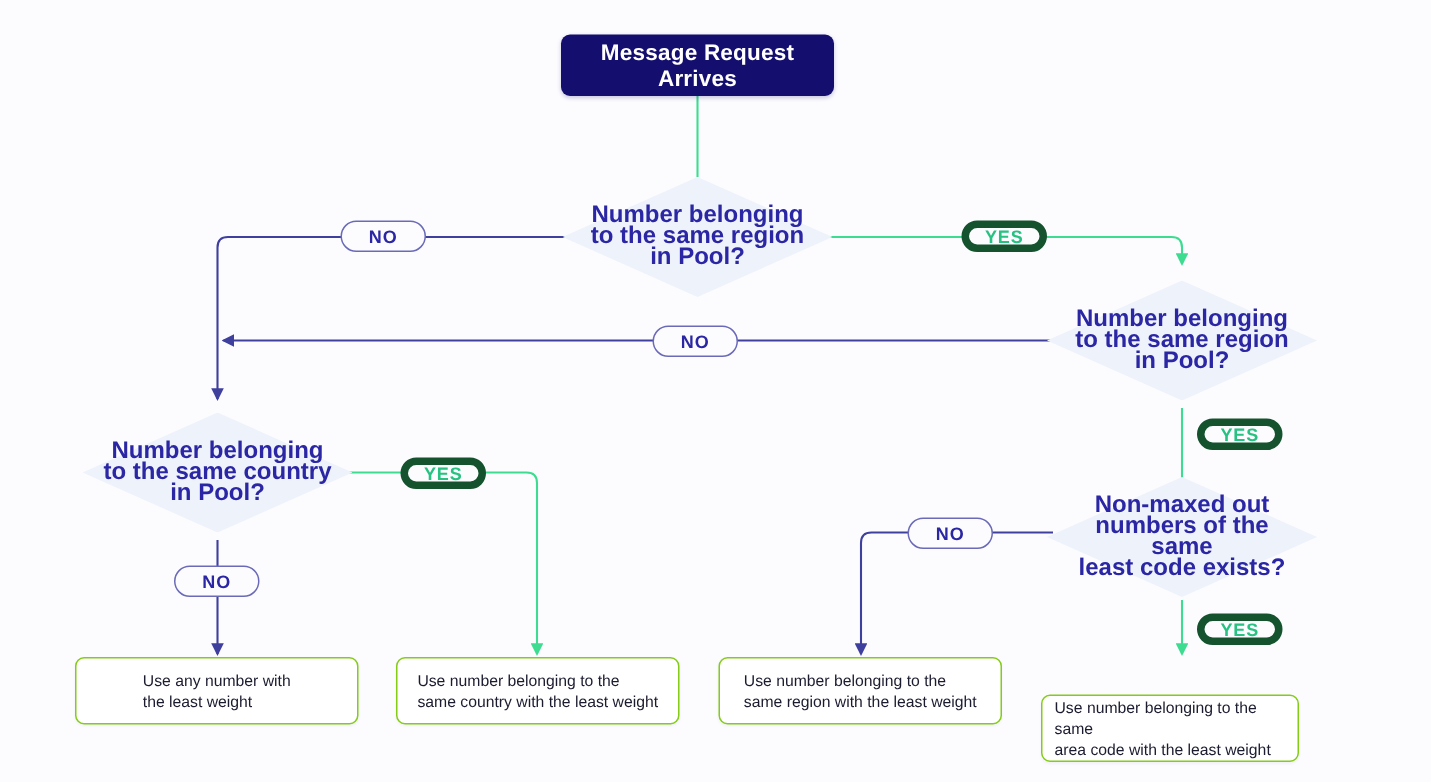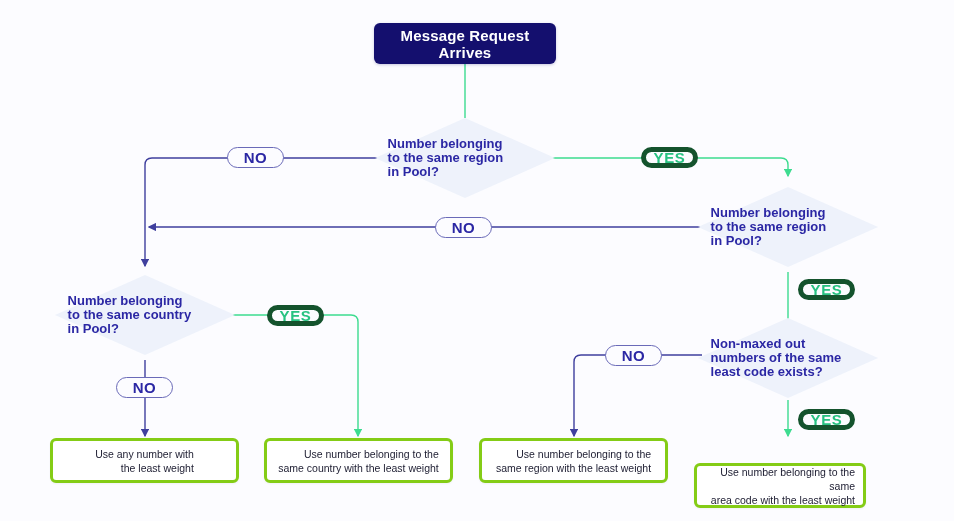--- a/index.html
+++ b/index.html
@@ -53,55 +53,56 @@
   .decision .diamond-shape {
     position: absolute;
     left: 0; top: 0;
     width: 100%;
     height: 100%;
     background: #eef2fb;
     clip-path: polygon(50% 0%, 100% 50%, 50% 100%, 0% 50%);
   }
   .decision .decision-text {
     position: relative;
+    text-align: center;
     color: #2b27a4;
-    font-size: 13px;
+    font-size: 16px;
     font-weight: bold;
     line-height: 14px;
     width: 86%;
     white-space: pre-line;
   }
 
   
   .outcome {
     background: #ffffff;
-    border: 3px solid #84cc16;
+    border: 1px solid #84cc16;
     border-radius: 6px;
     display: flex;
     align-items: center;
     justify-content: center;
-    text-align: right;
+    text-align: left;
     color: #1c1c30;
     font-size: 10.5px;
     line-height: 14px;
     padding: 4px 8px;
     white-space: pre-line;
     box-shadow: 0 1px 2px rgba(30,30,70,0.05);
   }
 
   
   .pill {
     position: absolute;
     box-sizing: border-box;
     display: flex;
     align-items: center;
     justify-content: center;
     border-radius: 999px;
     background: #fcfcff;
-    font-size: 15px;
+    font-size: 12px;
     font-weight: bold;
     letter-spacing: 0.6px;
   }
   .pill.no-pill {
     border: 1px solid #6a6ab8;
     color: #2b27a4;
   }
   .pill.yes-pill {
     border: 5px solid #14532d;
     color: #27c281;

